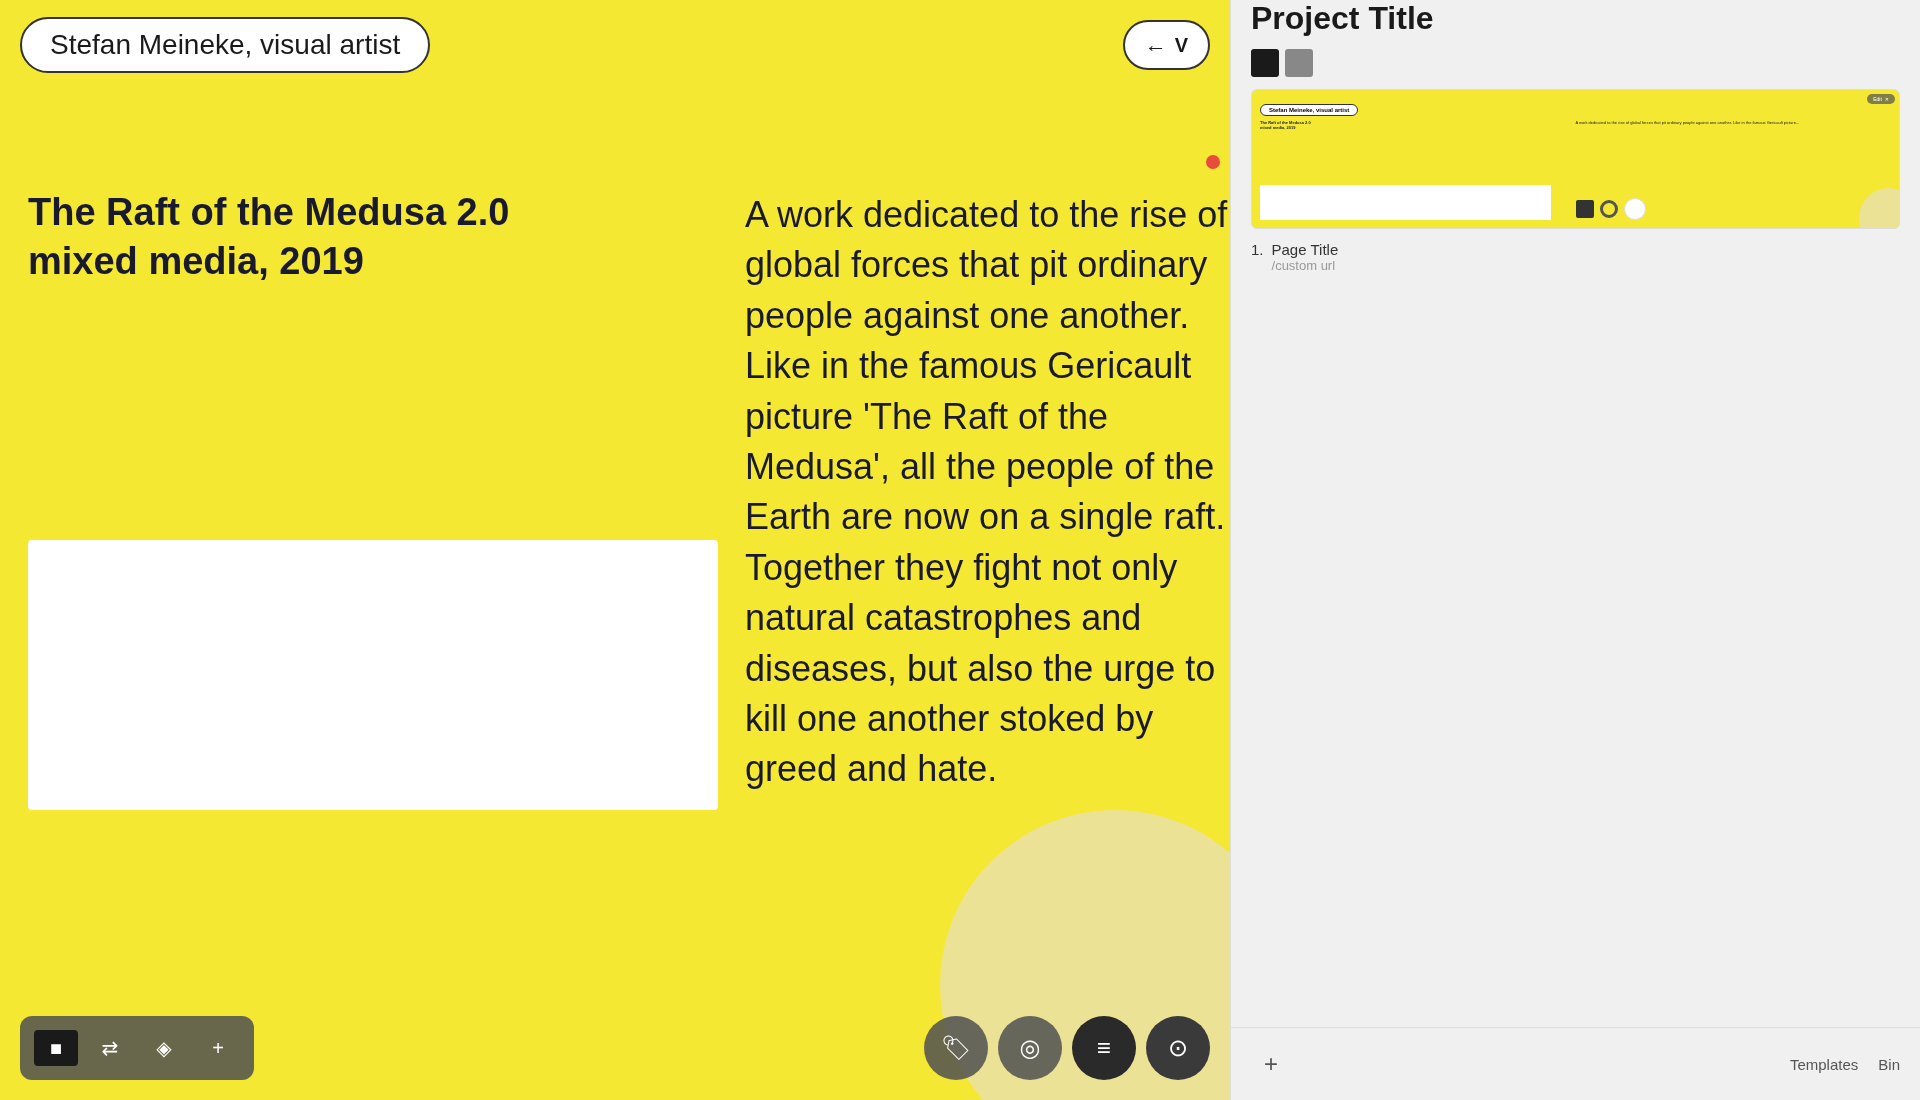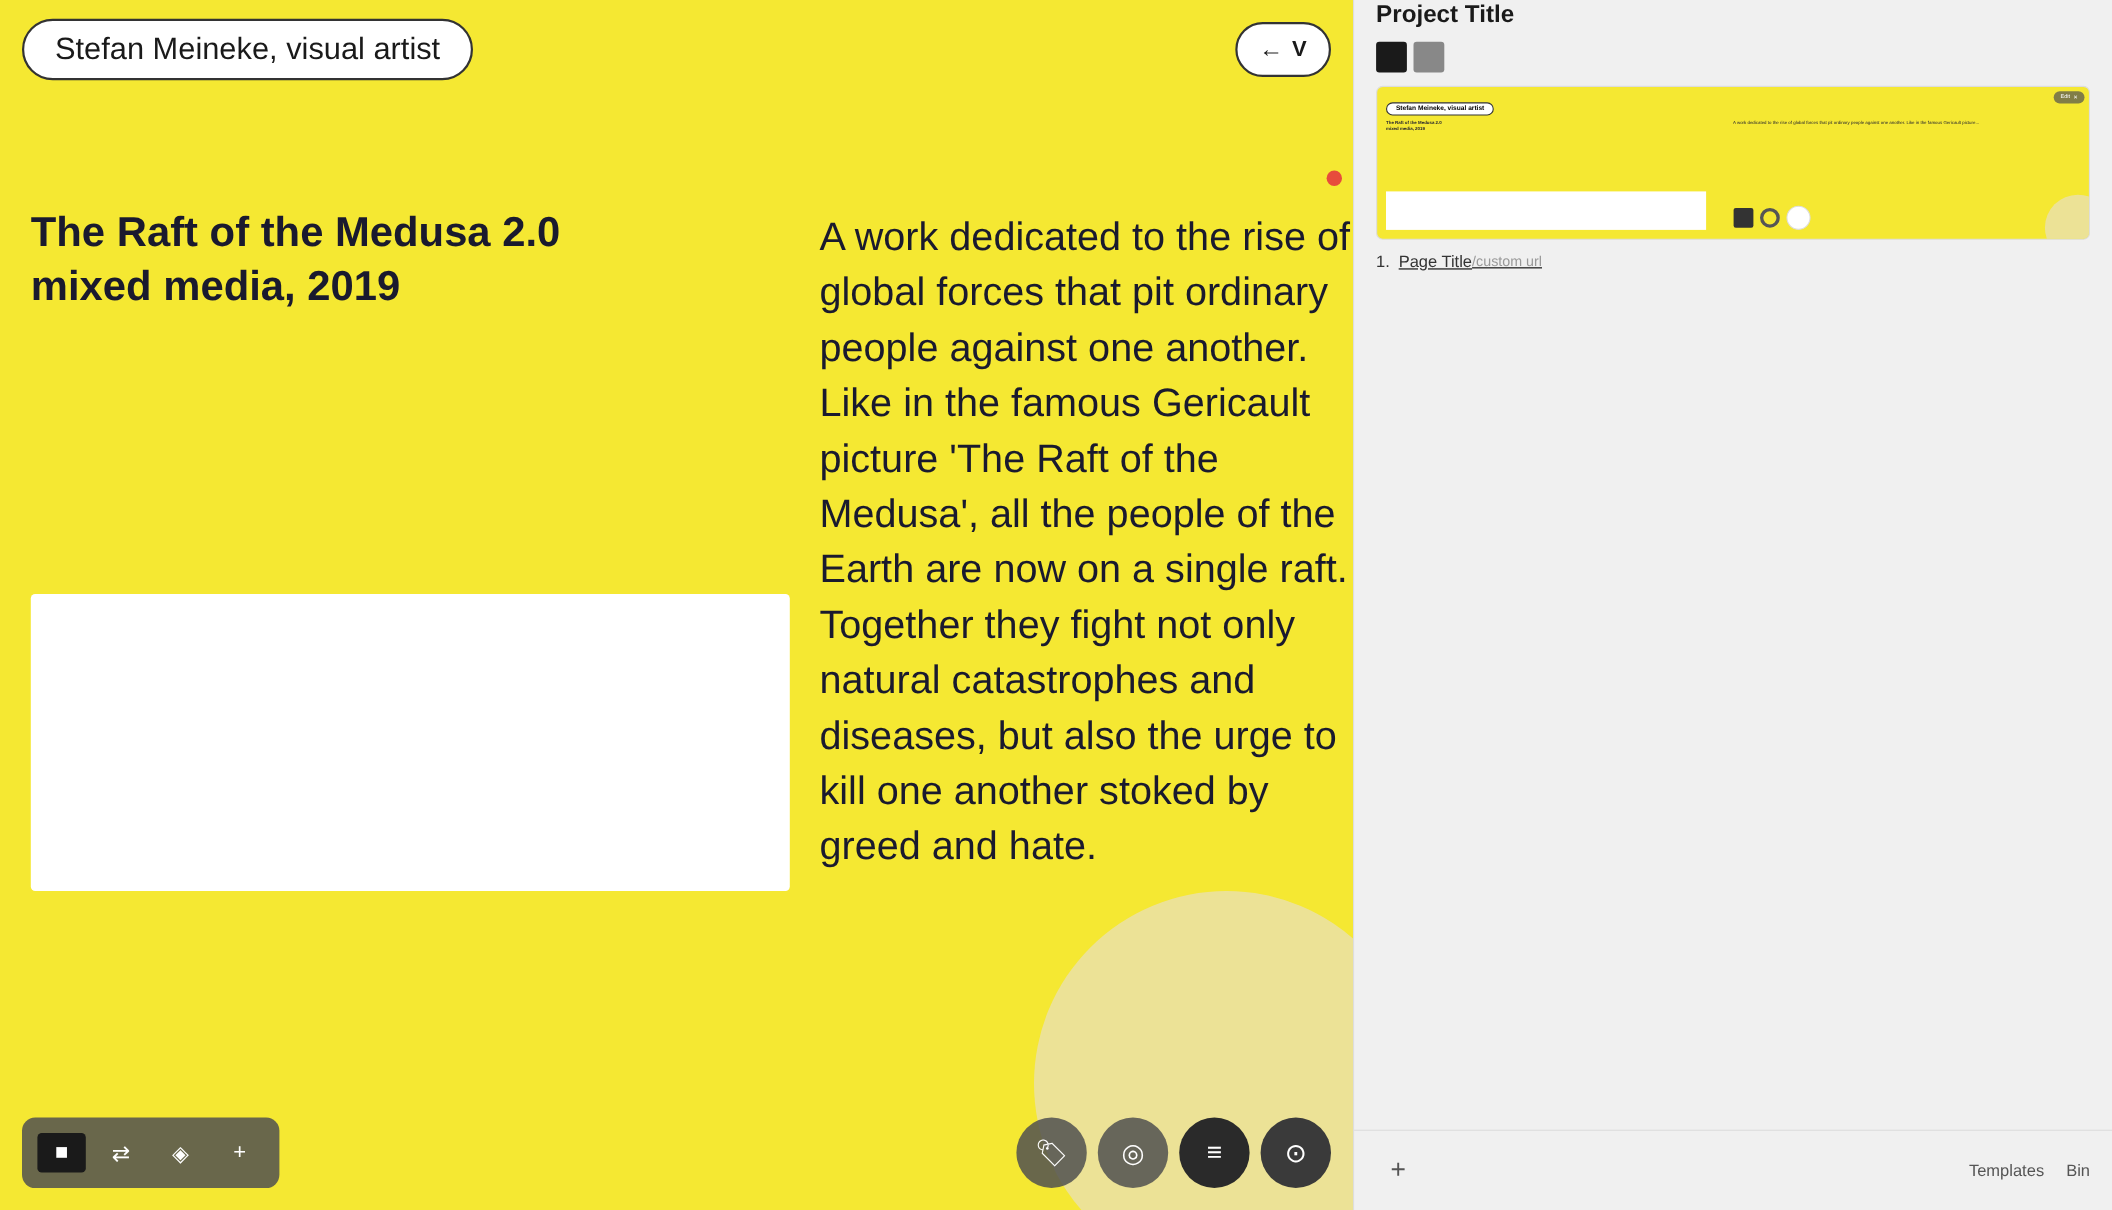--- a/index.html
+++ b/index.html
@@ -208,21 +208,21 @@
       color: #666;
     }
 
     .sidebar-help {
       font-size: 15px;
       color: #666;
       cursor: pointer;
     }
 
     .sidebar-project-title {
-      font-size: 22px;
+      font-size: 32px;
       font-weight: 600;
       color: #1a1a1a;
       padding: 0 20px 12px 20px;
     }
 
     .sidebar-color-swatches {
       display: flex;
       gap: 6px;
       padding: 0 20px 12px 20px;
     }
@@ -357,22 +357,21 @@
     }
 
     .page-list-number {
       font-size: 15px;
       color: #333;
       font-weight: 500;
     }
 
     .page-list-info {
       display: flex;
-      flex-direction: row;
-      text-decoration: underline;
+      flex-direction: column;
     }
 
     .page-list-name {
       font-size: 15px;
       color: #333;
       font-weight: 500;
     }
 
     .page-list-url {
       font-size: 13px;

